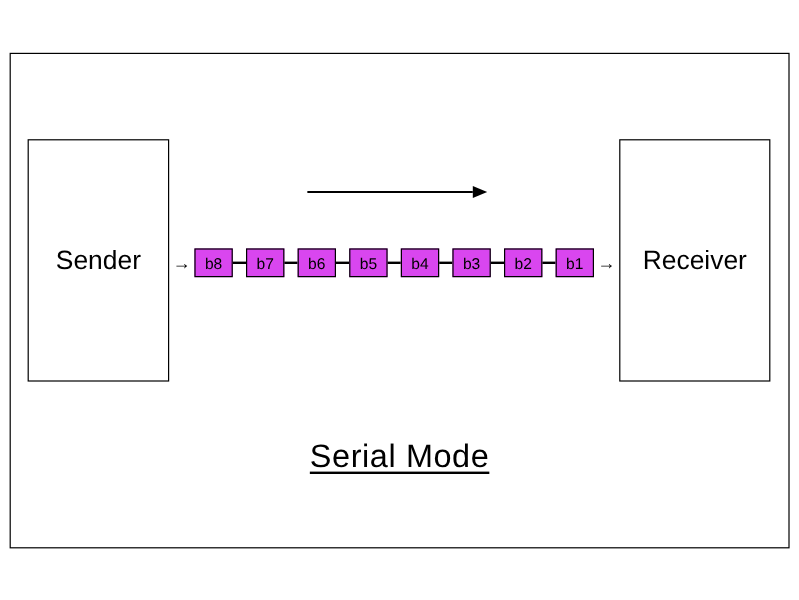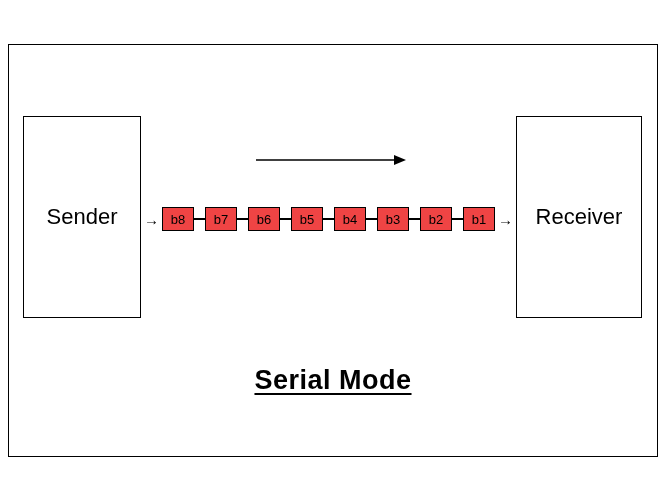--- a/index.html
+++ b/index.html
@@ -67,40 +67,40 @@
     line-height: 1;
     margin: 0 3px;
     flex: none;
   }
   .bit {
     flex: none;
     width: 32px;
     height: 24px;
     box-sizing: border-box;
     border: 1.5px solid #000000;
-    background: #ef4444;
+    background: #d946ef;
     display: flex;
     align-items: center;
     justify-content: center;
     font-size: 13px;
   }
   .conn {
     flex: none;
     width: 11px;
     height: 2px;
     background: #000000;
   }
   .title {
     position: absolute;
     left: 0;
     top: 320px;
     width: 100%;
     text-align: center;
     font-size: 27px;
-    font-weight: bold;
+    font-weight: normal;
     text-decoration: underline;
     text-underline-offset: 4px;
     letter-spacing: 0.5px;
   }
 </style>
 </head>
 <body>
 
 <div class="canvas">
   <div class="frame">

